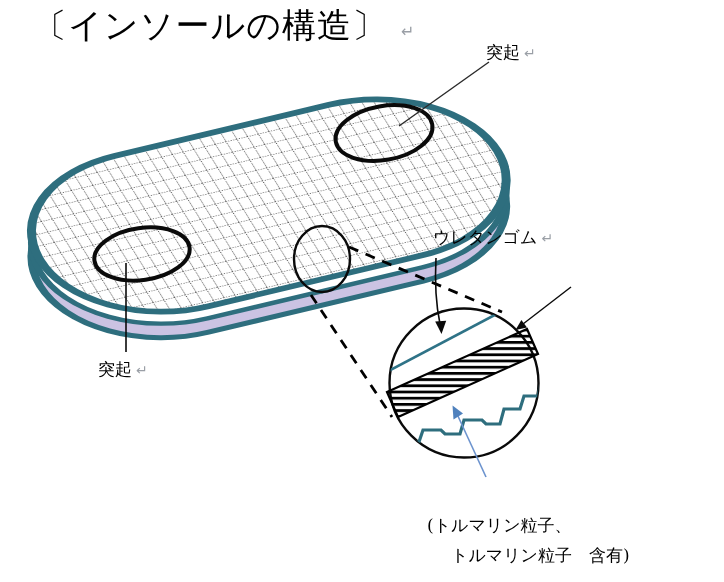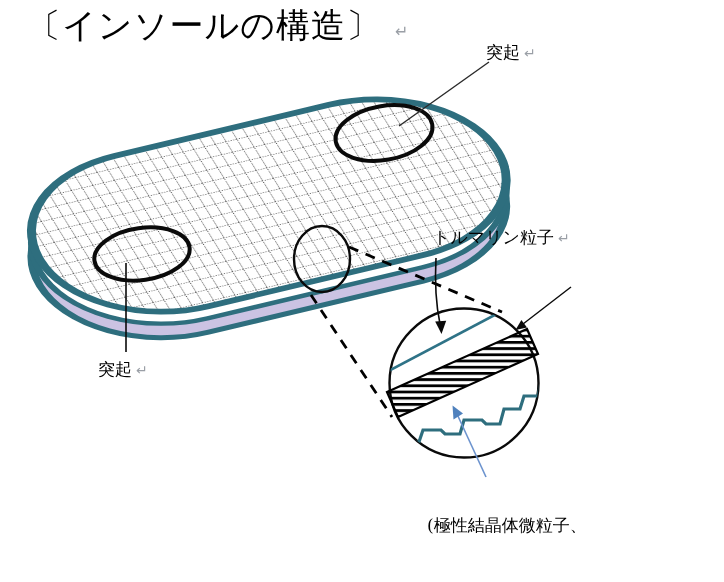--- a/index.html
+++ b/index.html
@@ -91,36 +91,39 @@
     <g>
       <line x1="571" y1="287" x2="523" y2="324" stroke="#0a0a0a" stroke-width="1.4"></line>
       <polygon points="515.5,330 521.4,320 527,327.5" fill="#0a0a0a"></polygon>
     </g>
     <g>
       <line x1="486" y1="477" x2="457" y2="414" stroke="#6C93CE" stroke-width="1.6"></line>
       <polygon points="452.5,405.5 463,413.5 453.5,419.5" fill="#4F81BD"></polygon>
     </g>
   </svg>
 
-  <div class="lbl title" style="left:27px;top:6px;">
+  <div class="lbl title" style="left:33px;top:6px;">
     <span>〔インソールの構造〕</span><span class="pm">↵</span>
   </div>
 
   <div class="lbl" style="left:486px;top:43px;">
     <span>突起</span><span class="pm">↵</span>
   </div>
 
   <div class="lbl" style="left:433px;top:228px;">
-    <span>トルマリン粒子</span><span class="pm">↵</span>
+    <span>ウレタンゴム</span><span class="pm">↵</span>
   </div>
 
 
   <div class="lbl" style="left:98px;top:360px;">
     <span>突起</span><span class="pm">↵</span>
   </div>
 
 
   <div class="lbl" style="left:427px;top:516px;">
-    <span>(極性結晶体微粒子、</span>
+    <span>(トルマリン粒子、</span>
   </div>
 
+  <div class="lbl" style="left:451px;top:546px;">
+    <span>トルマリン粒子　含有)</span>
+  </div>
 
 </div>
 
 </body></html>

